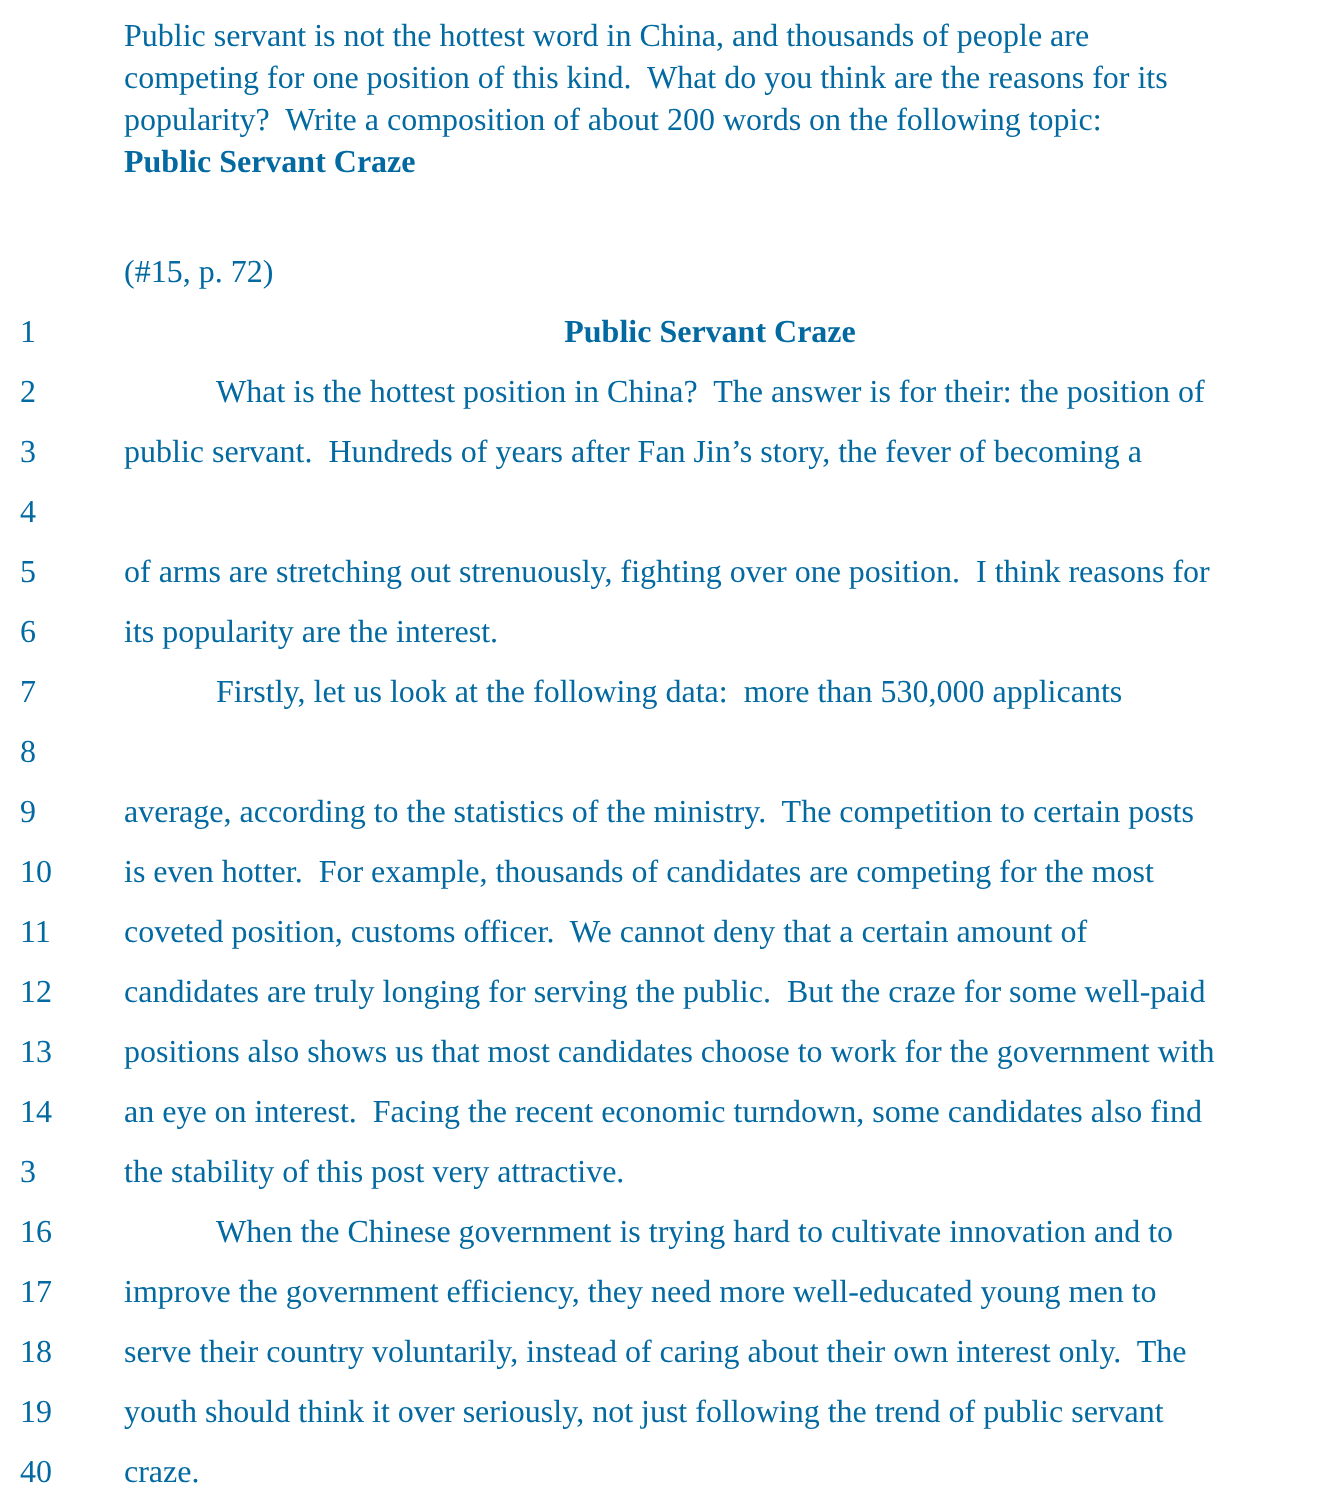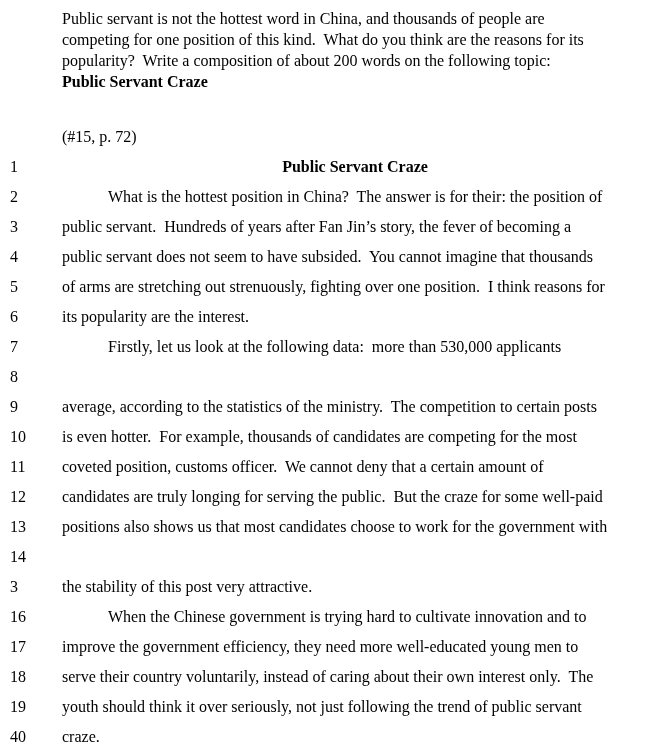--- a/index.html
+++ b/index.html
@@ -1,21 +1,21 @@
 <!DOCTYPE html>
 <html><head>
 <meta charset="utf-8">
 <style>
   html, body { margin: 0; padding: 0; background: #ffffff; }
   .page {
     position: relative;
     width: 663px;
     height: 755px;
     background: #ffffff;
-    color: #000000;
+    color: #0369a1;
     font-family: "Liberation Serif", "DejaVu Serif", serif;
     font-size: 16px;
     overflow: hidden;
   }
   .prompt { position: absolute; top: 8px; left: 62px; right: 8px; }
   .pline { line-height: 21px; white-space: pre; }
   .pline.bold { font-weight: bold; }
   .ref { position: absolute; top: 126px; left: 62px; line-height: 21px; white-space: pre; text-align: center; }
   .essay { position: absolute; top: 152px; left: 0; right: 0; }
   .row { position: relative; height: 30px; }
@@ -51,21 +51,20 @@
     <div class="row">
       <span class="num">2</span>
       <span class="txt indent">What is the hottest position in China?  The answer is for their: the position of</span>
     </div>
     <div class="row">
       <span class="num">3</span>
       <span class="txt">public servant.  Hundreds of years after Fan Jin’s story, the fever of becoming a</span>
     </div>
     <div class="row">
       <span class="num">4</span>
-      <span class="txt">public servant does not seem to have subsided.  You cannot imagine that thousands</span>
     </div>
     <div class="row">
       <span class="num">5</span>
       <span class="txt">of arms are stretching out strenuously, fighting over one position.  I think reasons for</span>
     </div>
     <div class="row">
       <span class="num">6</span>
       <span class="txt">its popularity are the interest.</span>
     </div>
     <div class="row">
@@ -90,20 +89,21 @@
     <div class="row">
       <span class="num">12</span>
       <span class="txt">candidates are truly longing for serving the public.  But the craze for some well-paid</span>
     </div>
     <div class="row">
       <span class="num">13</span>
       <span class="txt">positions also shows us that most candidates choose to work for the government with</span>
     </div>
     <div class="row">
       <span class="num">14</span>
+      <span class="txt">an eye on interest.  Facing the recent economic turndown, some candidates also find</span>
     </div>
     <div class="row">
       <span class="num">3</span>
       <span class="txt">the stability of this post very attractive.</span>
     </div>
     <div class="row">
       <span class="num">16</span>
       <span class="txt indent">When the Chinese government is trying hard to cultivate innovation and to</span>
     </div>
     <div class="row">

